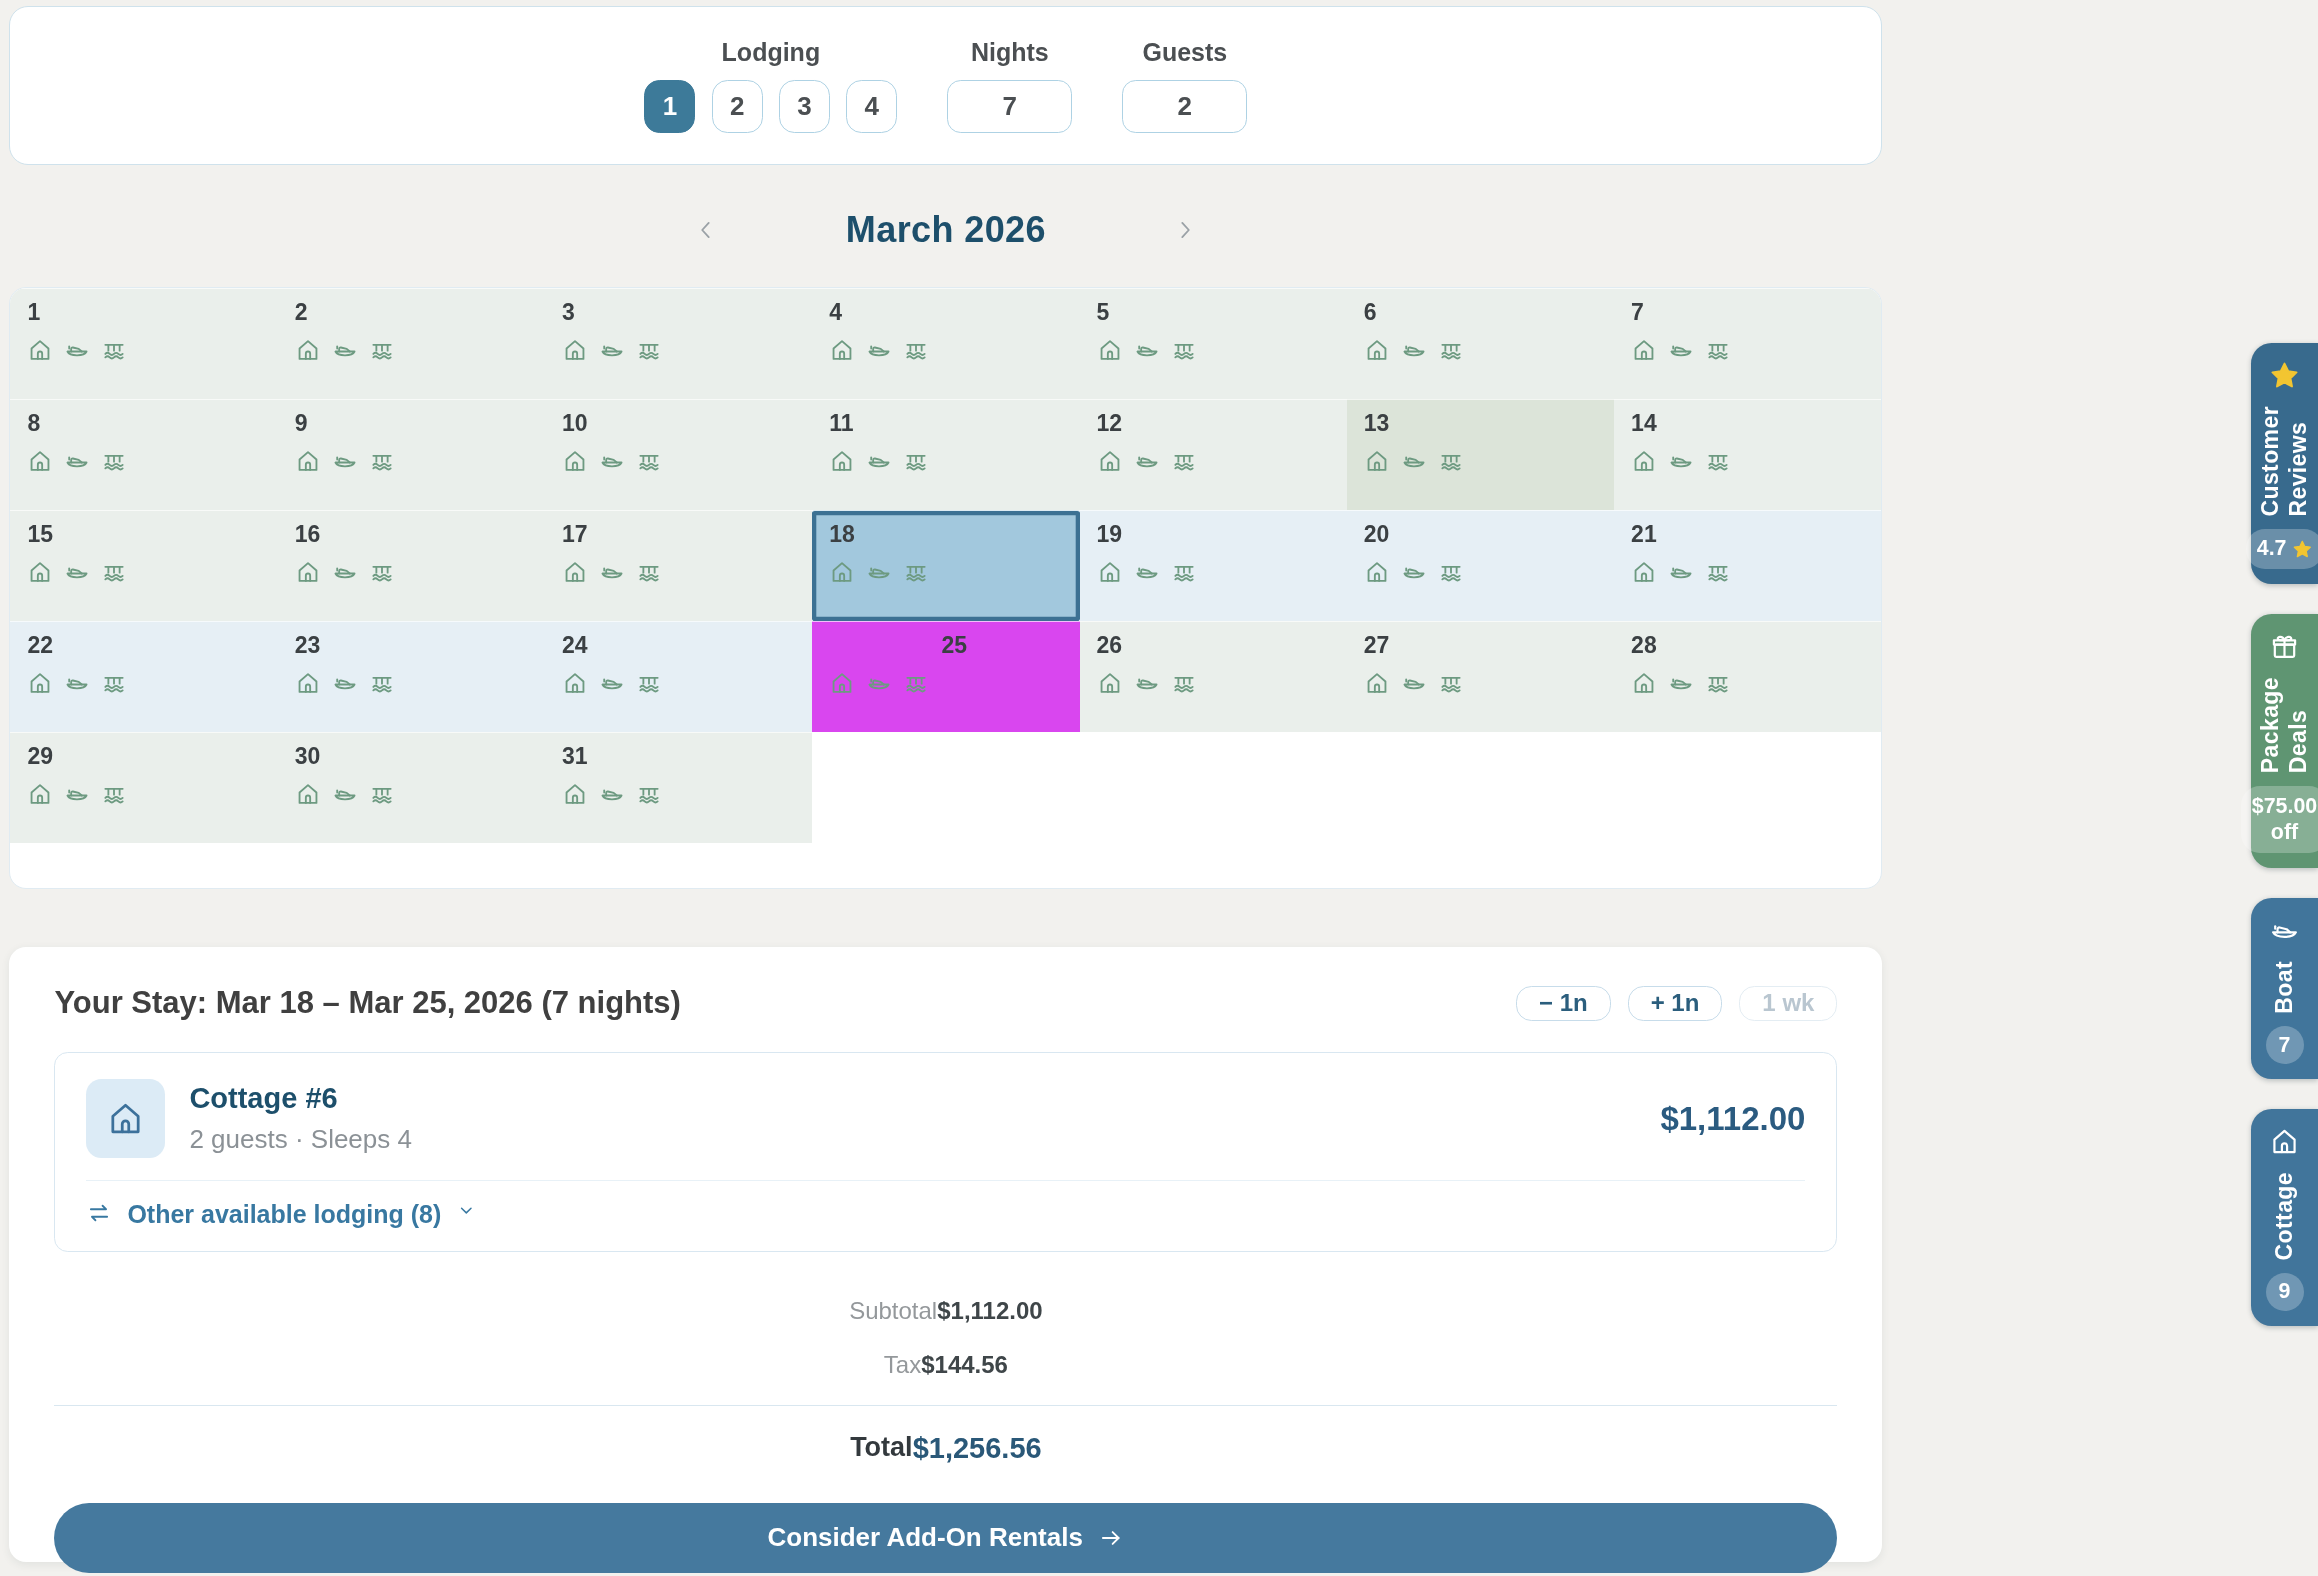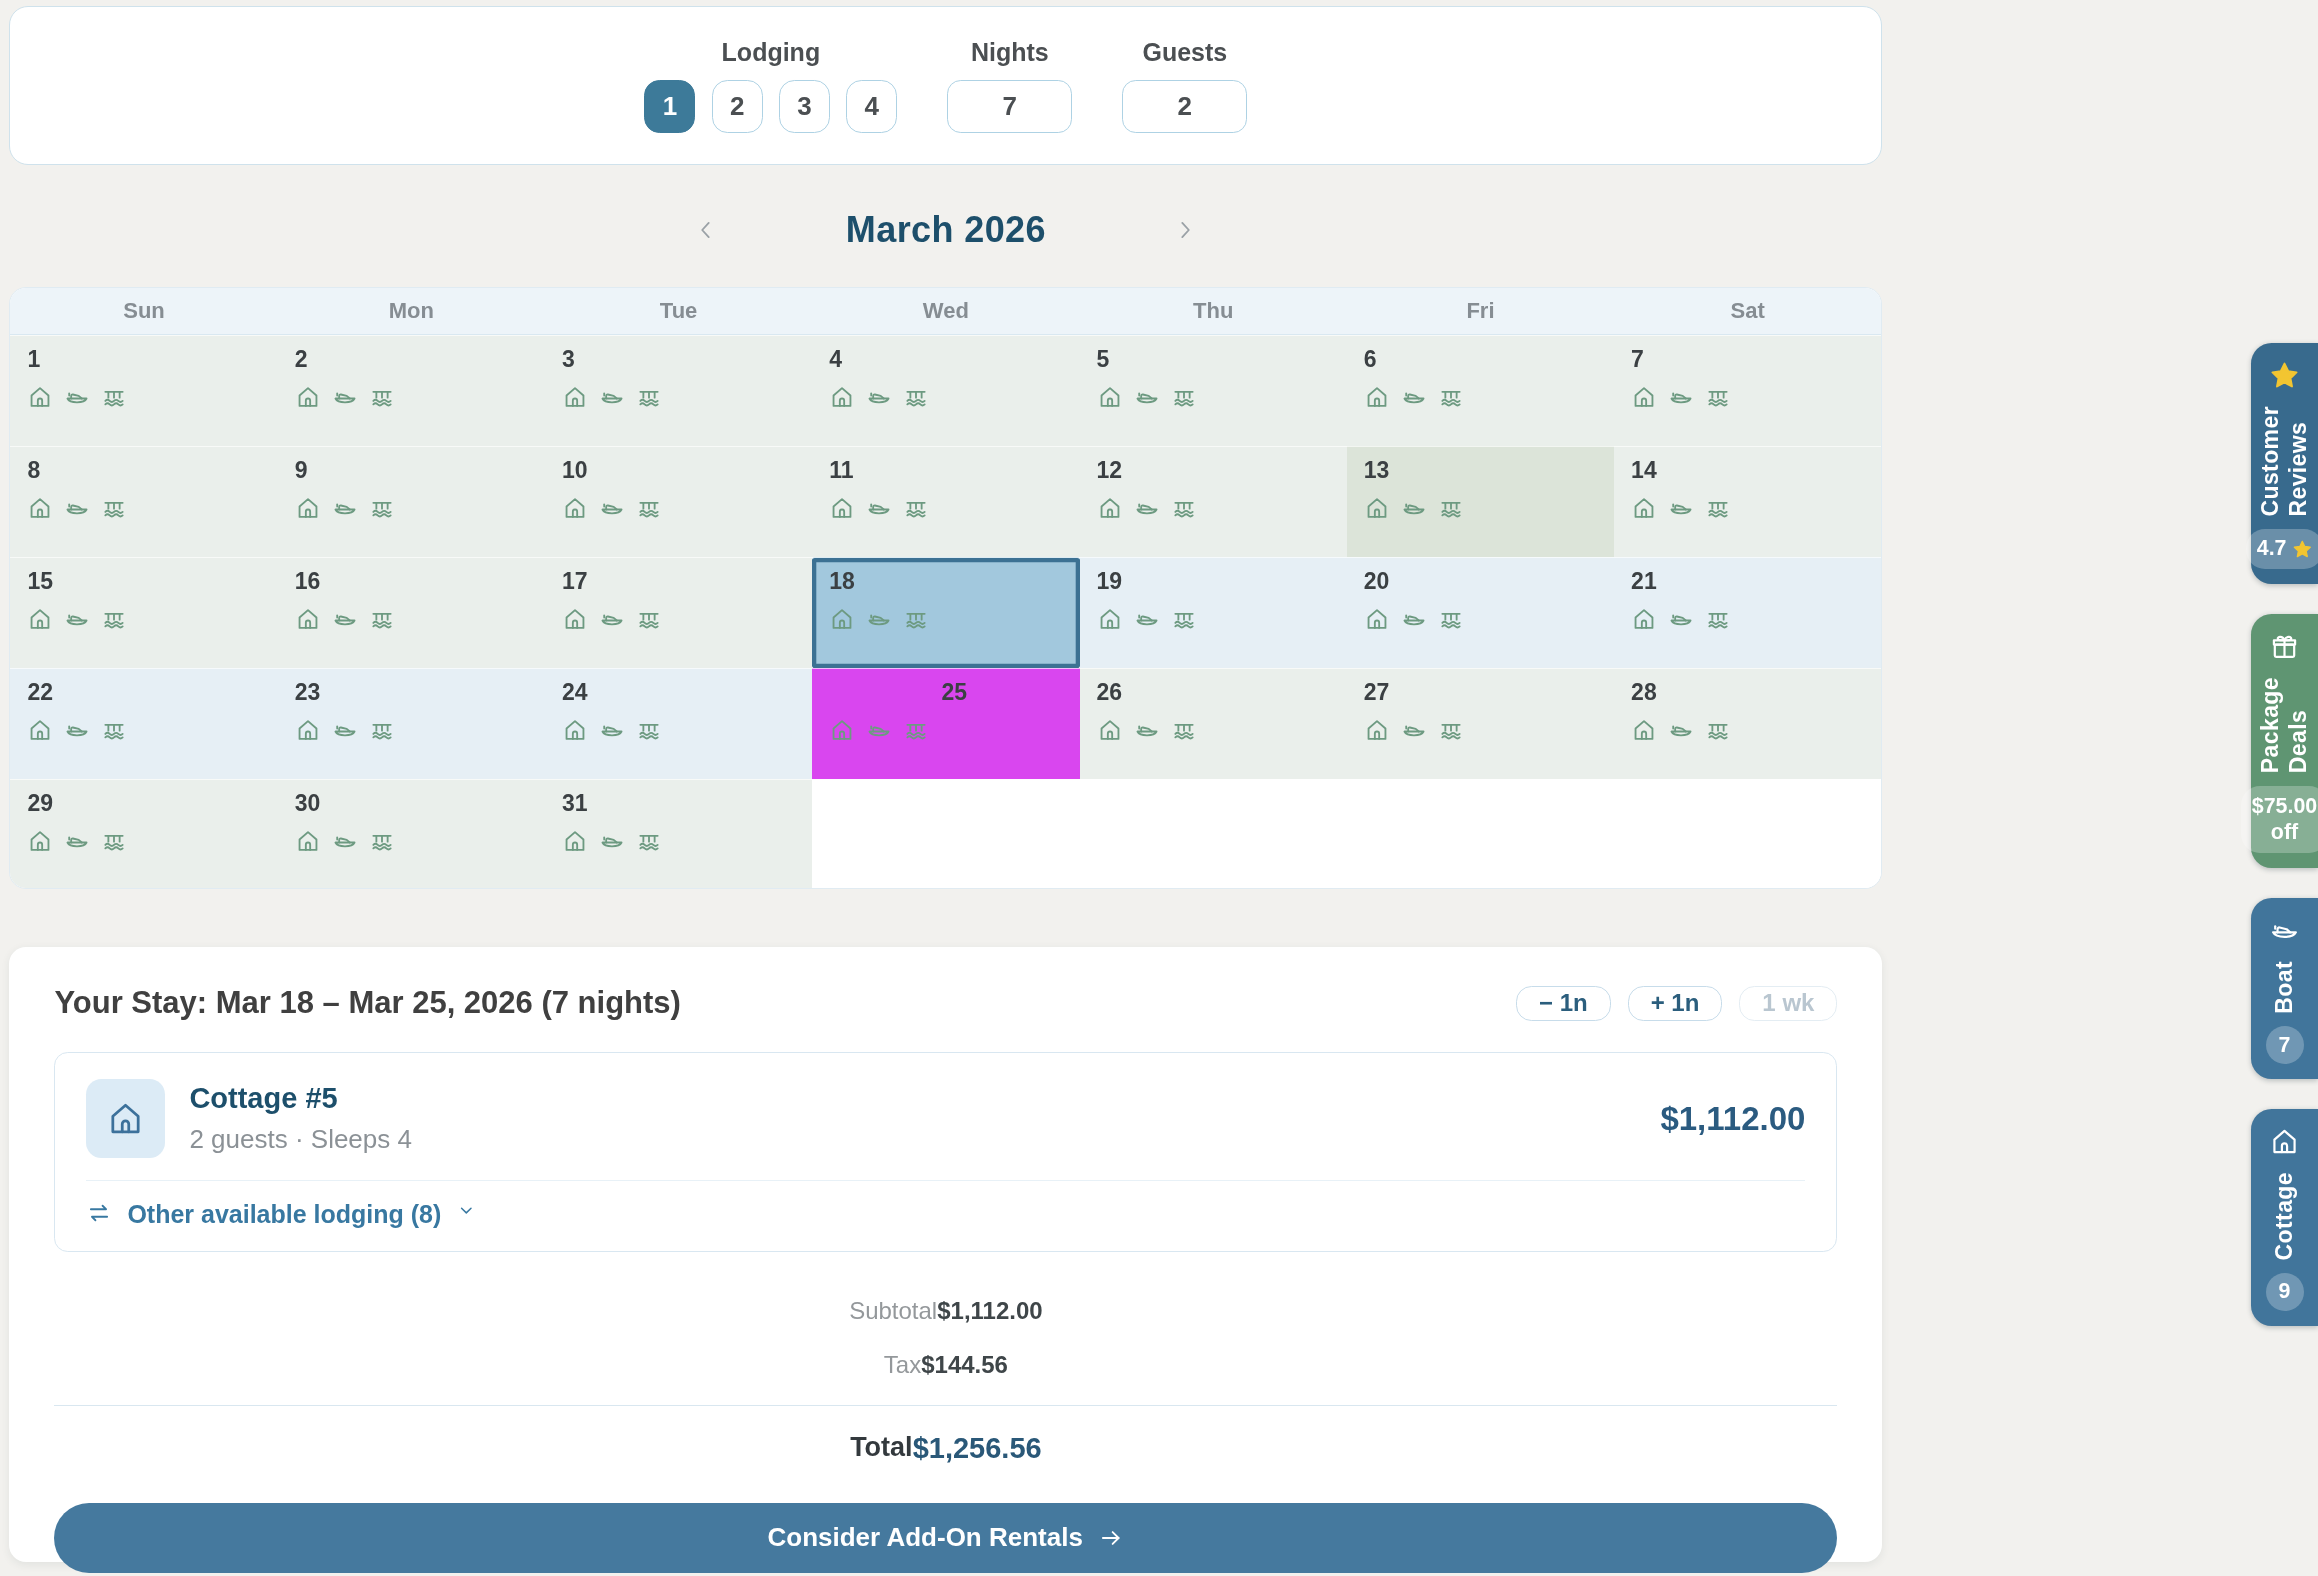--- a/index.html
+++ b/index.html
@@ -139,29 +139,20 @@
   <button class="nav-btn">
     <span id="chev-right" style="display: flex;">
         <svg viewBox="0 0 24 24" fill="none" stroke="currentColor" stroke-width="1.7" stroke-linecap="round" stroke-linejoin="round" style="width: 26px; height: 26px;">
           <path d="M9.5 5.5 L15.5 12 L9.5 18.5"></path>
         </svg>
       </span>
   </button>
 </div>
 
 <div class="cal-card">
-  <div class="cal-weekdays" id="weekday-row">
-      <div>Sun</div>
-      <div>Mon</div>
-      <div>Tue</div>
-      <div>Wed</div>
-      <div>Thu</div>
-      <div>Fri</div>
-      <div>Sat</div>
-    </div>
   <div class="cal-grid" id="day-grid">
       <div class="cell default">
         <div class="day-num">1</div>
         <div class="day-icons">
           <span><svg viewBox="0 0 24 24" fill="none" stroke="currentColor" stroke-width="1.7" stroke-linecap="round" stroke-linejoin="round">
               <path d="M4.2 10.6 L12 3.8 L19.8 10.6 V20.2 H4.2 Z"></path>
               <path d="M10 20.2 V15.4 a2 2 0 0 1 4 0 V20.2"></path>
             </svg></span>
           <span><svg viewBox="0 0 24 24" fill="none" stroke="currentColor" stroke-width="1.7" stroke-linecap="round" stroke-linejoin="round">
               <path d="M3.2 13.4 H20.8 C19.6 15.9 16.4 16.9 12 16.9 C7.6 16.9 4.4 15.9 3.2 13.4 Z"></path>
@@ -795,21 +786,21 @@
 
   <div class="lodging-card">
     <div class="lodging-row">
       <div class="lodging-tile" id="lodging-tile-icon">
           <svg viewBox="0 0 24 24" fill="none" stroke="currentColor" stroke-width="1.7" stroke-linecap="round" stroke-linejoin="round">
             <path d="M4.2 10.6 L12 3.8 L19.8 10.6 V20.2 H4.2 Z"></path>
             <path d="M10 20.2 V15.4 a2 2 0 0 1 4 0 V20.2"></path>
           </svg>
         </div>
       <div class="lodging-txt">
-        <div class="lodging-name">Cottage #5</div>
+        <div class="lodging-name">Cottage #6</div>
         <div class="lodging-details">2 guests · Sleeps 4</div>
       </div>
       <div class="lodging-price">$1,112.00</div>
     </div>
     <div class="lodging-divider"></div>
     <div class="other-link">
       <span id="swap-icon" style="display: flex;">
           <svg viewBox="0 0 24 24" fill="none" stroke="currentColor" stroke-width="1.7" stroke-linecap="round" stroke-linejoin="round" style="width: 26px; height: 26px;">
             <path d="M4.5 8.5 H18.5 L15.3 5.3"></path>
             <path d="M19.5 15.5 H5.5 L8.7 18.7"></path>

